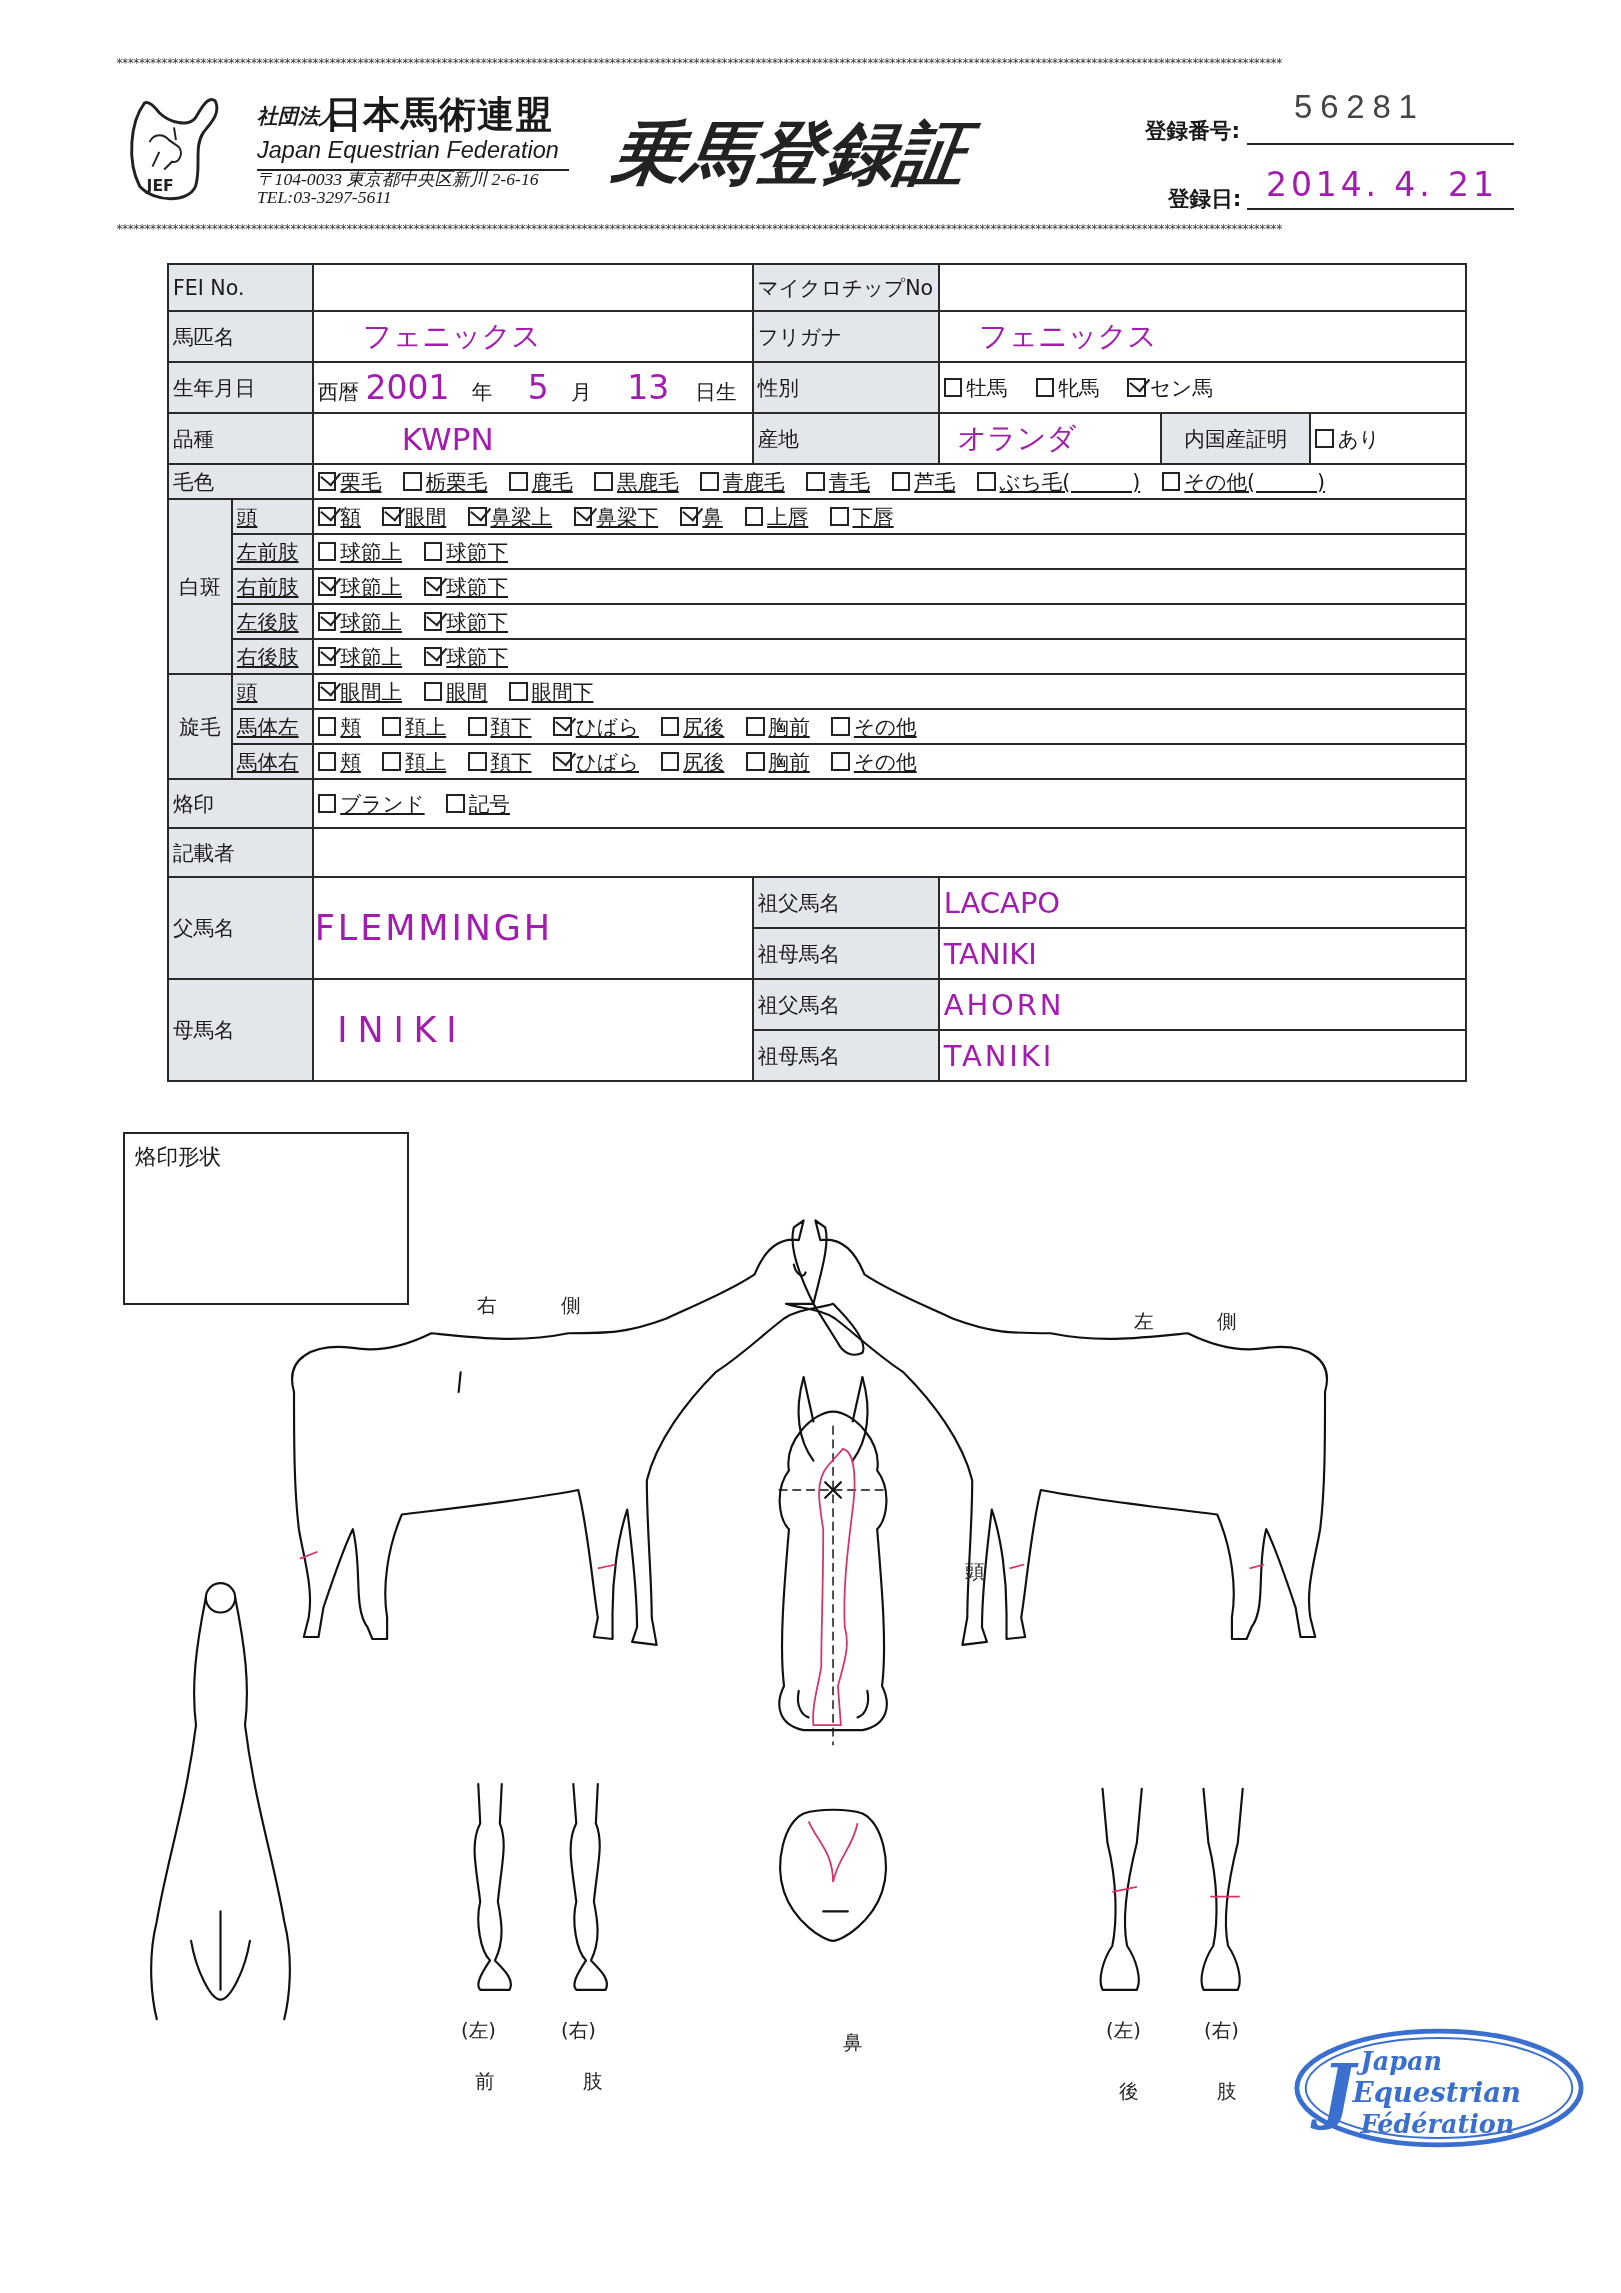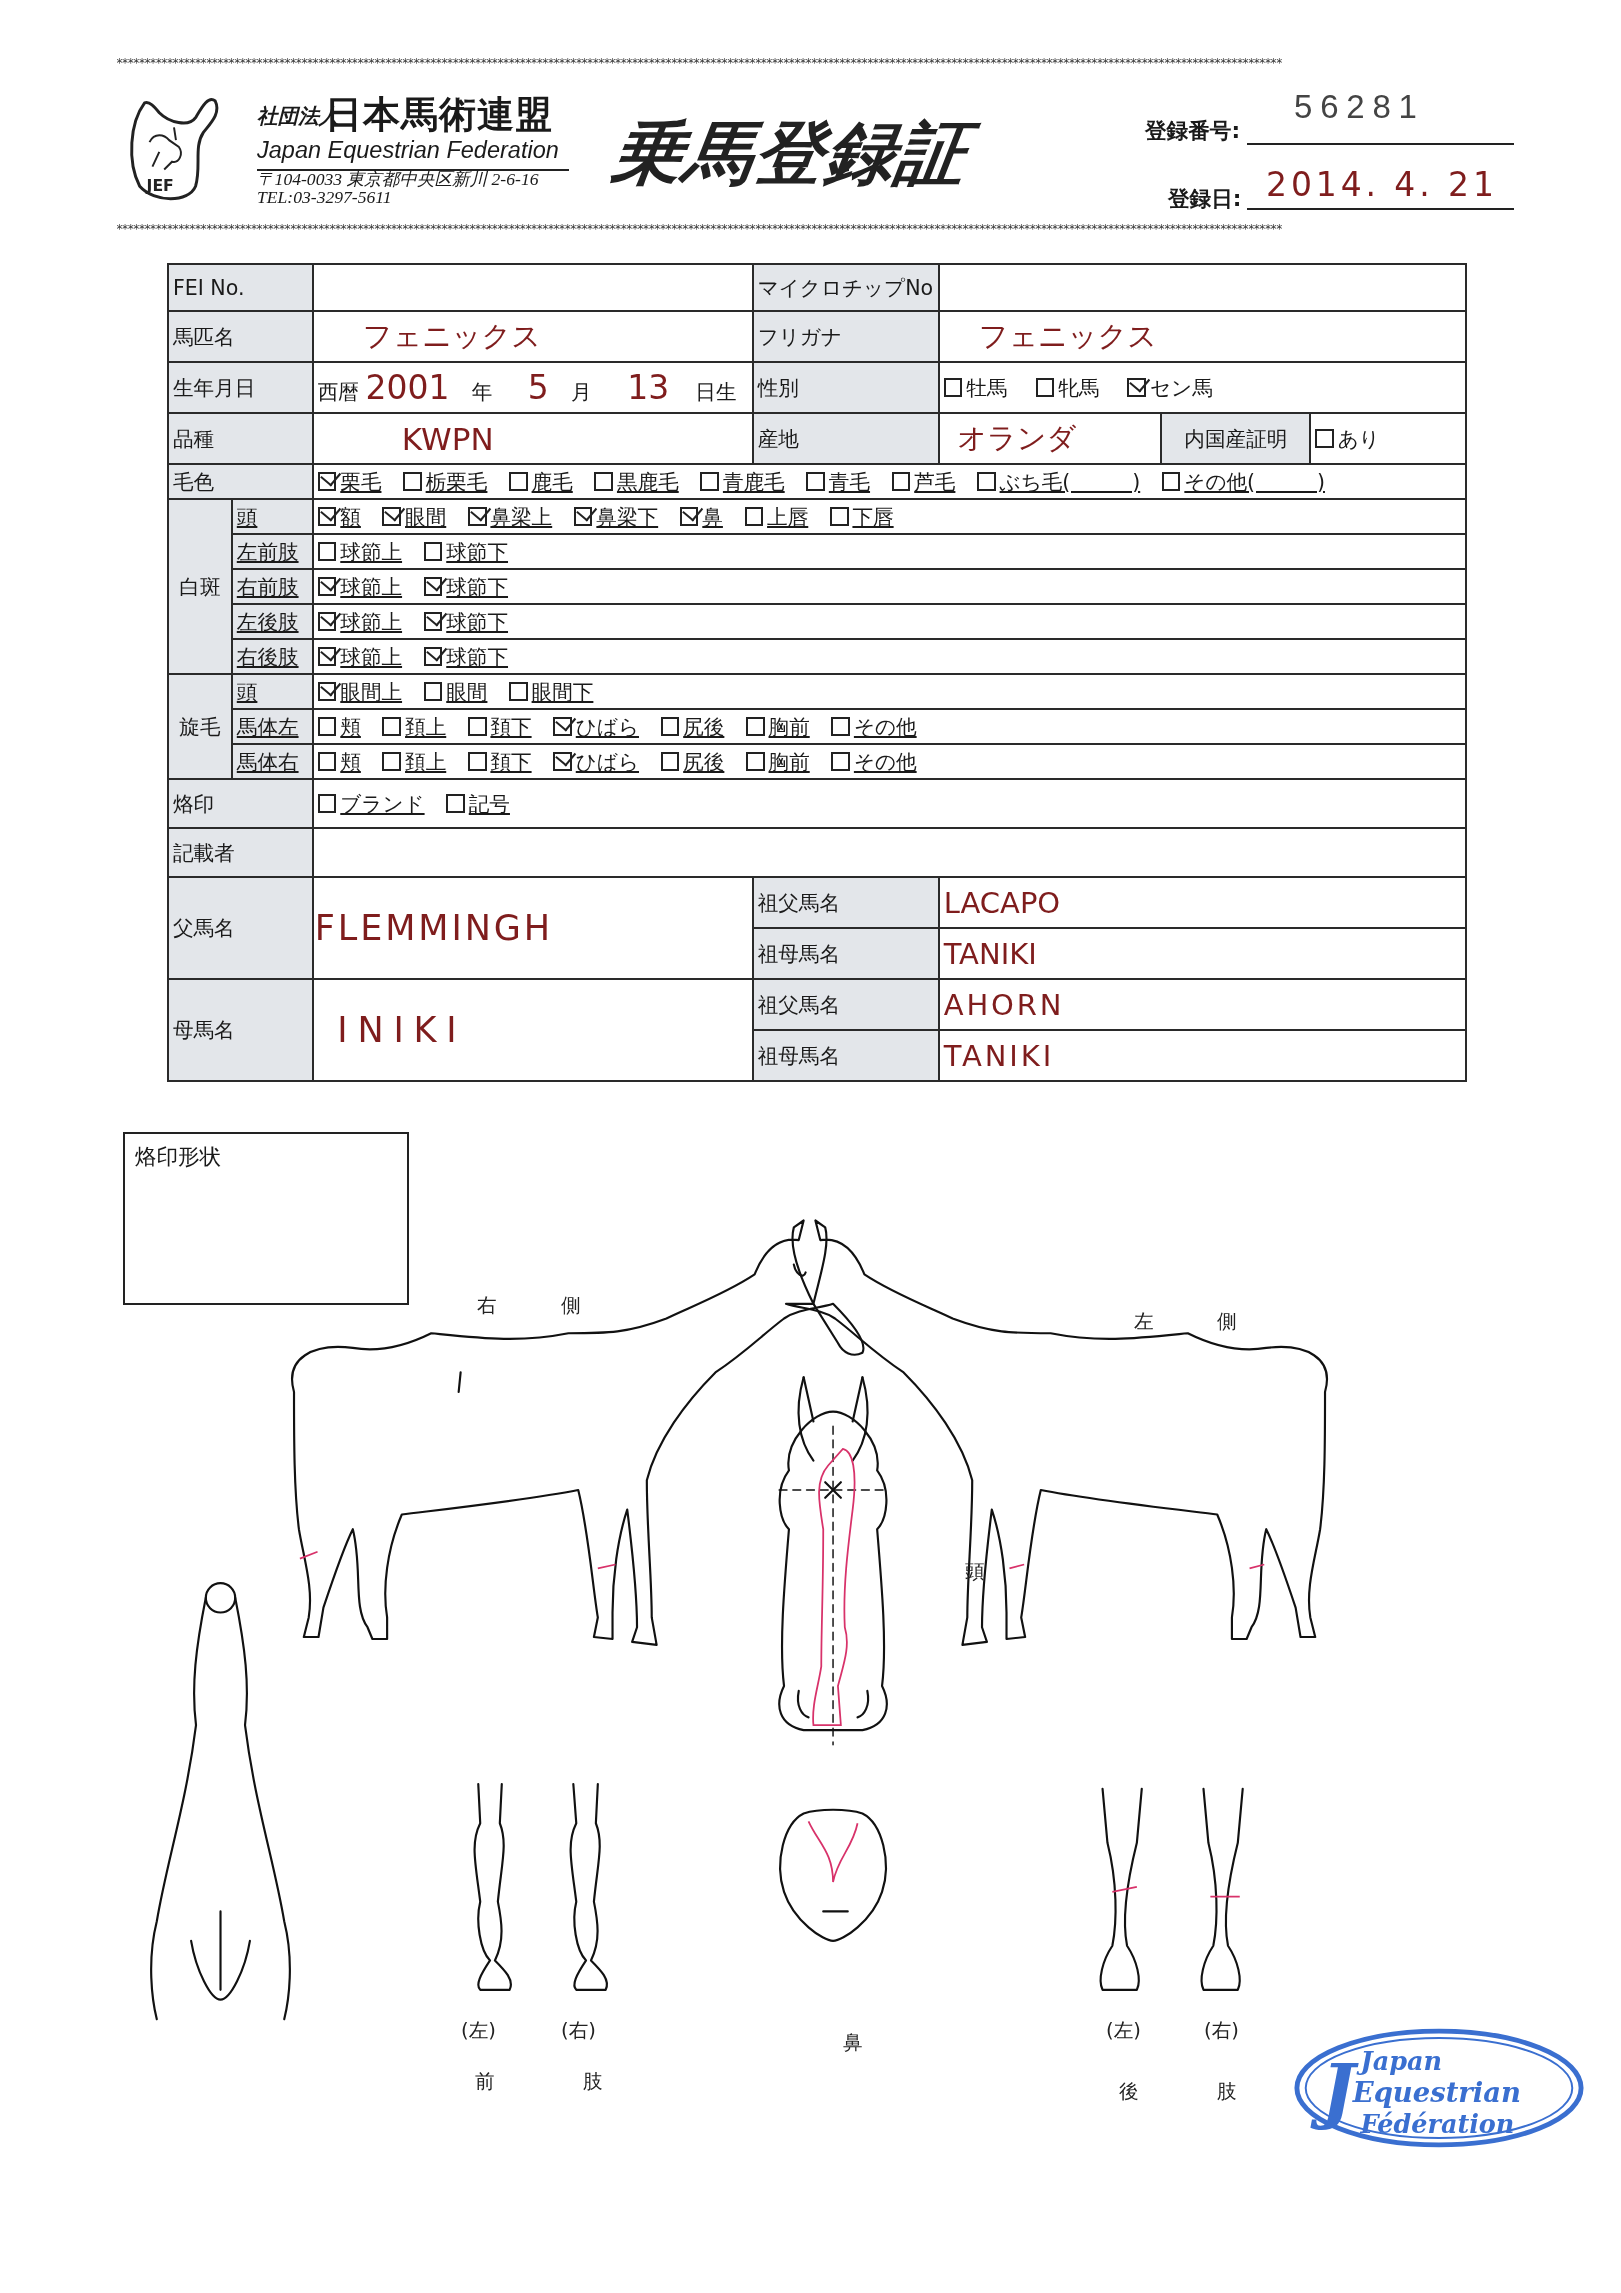--- a/index.html
+++ b/index.html
@@ -8,21 +8,21 @@
   .logo{position:absolute;left:125px;top:93px;width:98px;height:110px;}
   .org-jp-small{position:absolute;left:257px;top:102px;font-size:20.6px;font-style:italic;font-weight:bold;}
   .org-jp{position:absolute;left:325px;top:90px;font-size:37px;font-weight:bold;letter-spacing:1px;}
   .org-en{position:absolute;left:257px;top:137px;font-size:23.5px;font-style:italic;font-family:"Liberation Sans",sans-serif;}
   .org-line{position:absolute;left:257px;top:169px;width:312px;height:2px;background:#222;}
   .org-addr{position:absolute;left:257px;top:171px;font-size:17.6px;font-style:italic;line-height:17.6px;font-family:Liberation Serif, serif;}
   .title{position:absolute;left:613px;top:108px;font-size:69px;font-weight:bold;font-style:italic;letter-spacing:2px;color:#222;transform:skewX(-8deg);}
   .reg-label{position:absolute;font-size:21.6px;font-weight:bold;}
   .reg-line{position:absolute;height:2px;background:#222;}
   .reg-val{position:absolute;font-family:"Liberation Sans",sans-serif;color:#444;}
-  .hw{font-family:"DejaVu Sans",sans-serif;color:#7f1d1d;font-weight:normal;}
+  .hw{font-family:"DejaVu Sans",sans-serif;color:#a21caf;font-weight:normal;}
   table.form{position:absolute;left:167px;top:263px;width:1300px;border-collapse:collapse;font-size:20.6px;}
   table.form td{border:2px solid #2a2a2a;height:33px;padding:0 3.9px;vertical-align:middle;white-space:nowrap;overflow:hidden;}
   td.lbl{background:#e3e6ea;}
   .cb{display:inline-block;width:14.7px;height:14.7px;border:2px solid #222;margin-right:3.9px;vertical-align:-2px;position:relative;}
   .cb.on::after{content:"";position:absolute;left:1px;top:-5.9px;width:11.8px;height:13.7px;border-right:2px solid #222;border-bottom:2px solid #222;transform:rotate(40deg) translate(2px,-2px);border-top:none;border-left:none;}
   .opt{display:inline-block;margin-right:21.6px;}
   .ul{text-decoration:underline;}
   .stamp-box{position:absolute;left:123px;top:1132px;width:282px;height:169px;border:2px solid #222;}
   .stamp-box span{position:absolute;left:9.8px;top:7.8px;font-size:21.6px;}
   .cap{position:absolute;font-size:19.6px;color:#222;}

